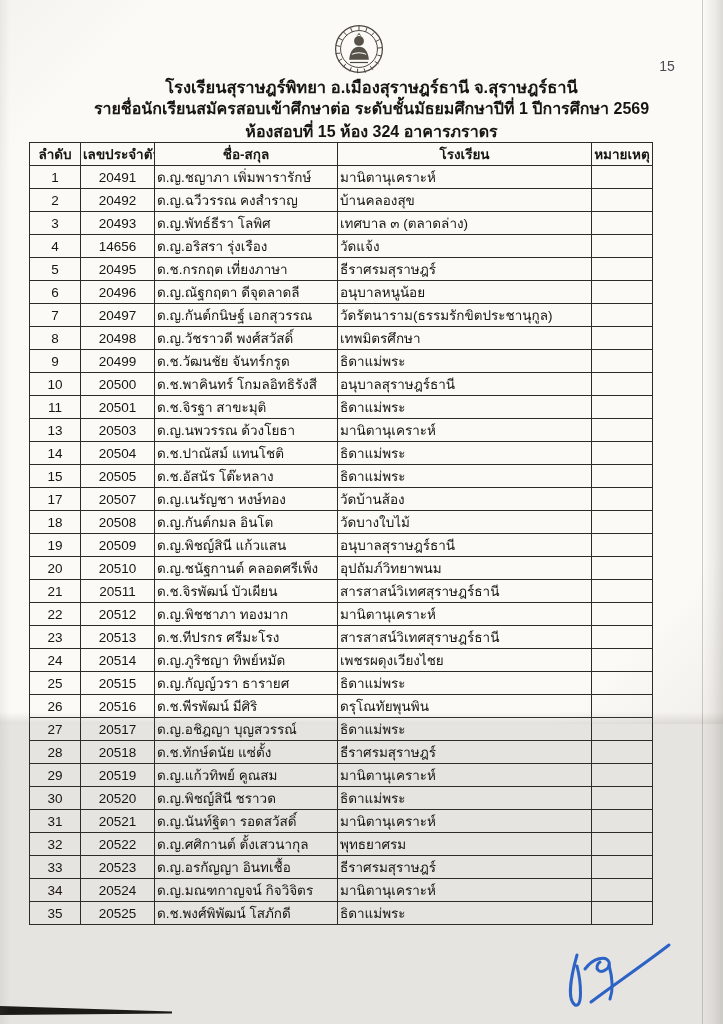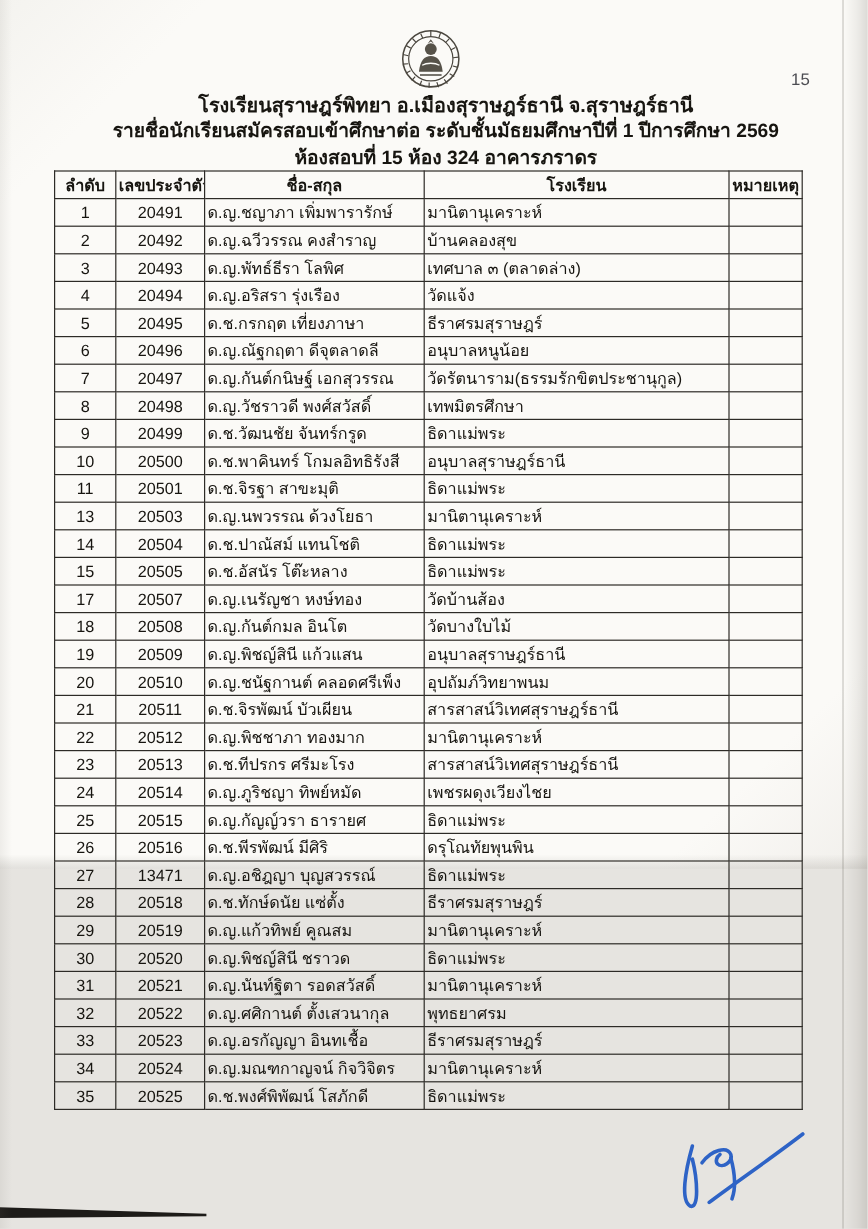--- a/index.html
+++ b/index.html
@@ -15,21 +15,21 @@
   .page-number{
     position:absolute;left:652px;top:58px;width:30px;
     font-size:14px;color:#4c4c52;text-align:center;
   }
   .logo{position:absolute;left:332px;top:22px;width:54px;height:54px;}
   .title{position:absolute;left:10px;width:723px;text-align:center;color:#171510;font-weight:bold;white-space:nowrap;}
   .title1{top:74px;font-size:16.5px;}
   .title2{top:96px;font-size:16px;}
   .title3{top:119px;font-size:16px;}
   table.roster{
-    position:absolute;left:45px;top:142px;width:623px;
+    position:absolute;left:29px;top:142px;width:623px;
     border-collapse:collapse;table-layout:fixed;
   }
   table.roster th,table.roster td{
     border:1.6px solid #2d2b27;
     color:#171510;
     font-size:13.5px;
     height:21.7px;
     padding:0 2px;
     overflow:hidden;white-space:nowrap;
     vertical-align:middle;
@@ -118,21 +118,21 @@
         </tr>
         <tr>
           <td class="c0">3</td>
           <td class="c1">20493</td>
           <td class="c2">ด.ญ.พัทธ์ธีรา โลพิศ</td>
           <td class="c3">เทศบาล ๓ (ตลาดล่าง)</td>
           <td class="c4"></td>
         </tr>
         <tr>
           <td class="c0">4</td>
-          <td class="c1">20494</td>
+          <td class="c1">14656</td>
           <td class="c2">ด.ญ.อริสรา รุ่งเรือง</td>
           <td class="c3">วัดแจ้ง</td>
           <td class="c4"></td>
         </tr>
         <tr>
           <td class="c0">5</td>
           <td class="c1">20495</td>
           <td class="c2">ด.ช.กรกฤต เที่ยงภาษา</td>
           <td class="c3">ธีราศรมสุราษฎร์</td>
           <td class="c4"></td>
@@ -265,21 +265,21 @@
         </tr>
         <tr>
           <td class="c0">26</td>
           <td class="c1">20516</td>
           <td class="c2">ด.ช.พีรพัฒน์ มีศิริ</td>
           <td class="c3">ดรุโณทัยพุนพิน</td>
           <td class="c4"></td>
         </tr>
         <tr>
           <td class="c0">27</td>
-          <td class="c1">13471</td>
+          <td class="c1">20517</td>
           <td class="c2">ด.ญ.อชิฎญา บุญสวรรณ์</td>
           <td class="c3">ธิดาแม่พระ</td>
           <td class="c4"></td>
         </tr>
         <tr>
           <td class="c0">28</td>
           <td class="c1">20518</td>
           <td class="c2">ด.ช.ทักษ์ดนัย แซ่ตั้ง</td>
           <td class="c3">ธีราศรมสุราษฎร์</td>
           <td class="c4"></td>

